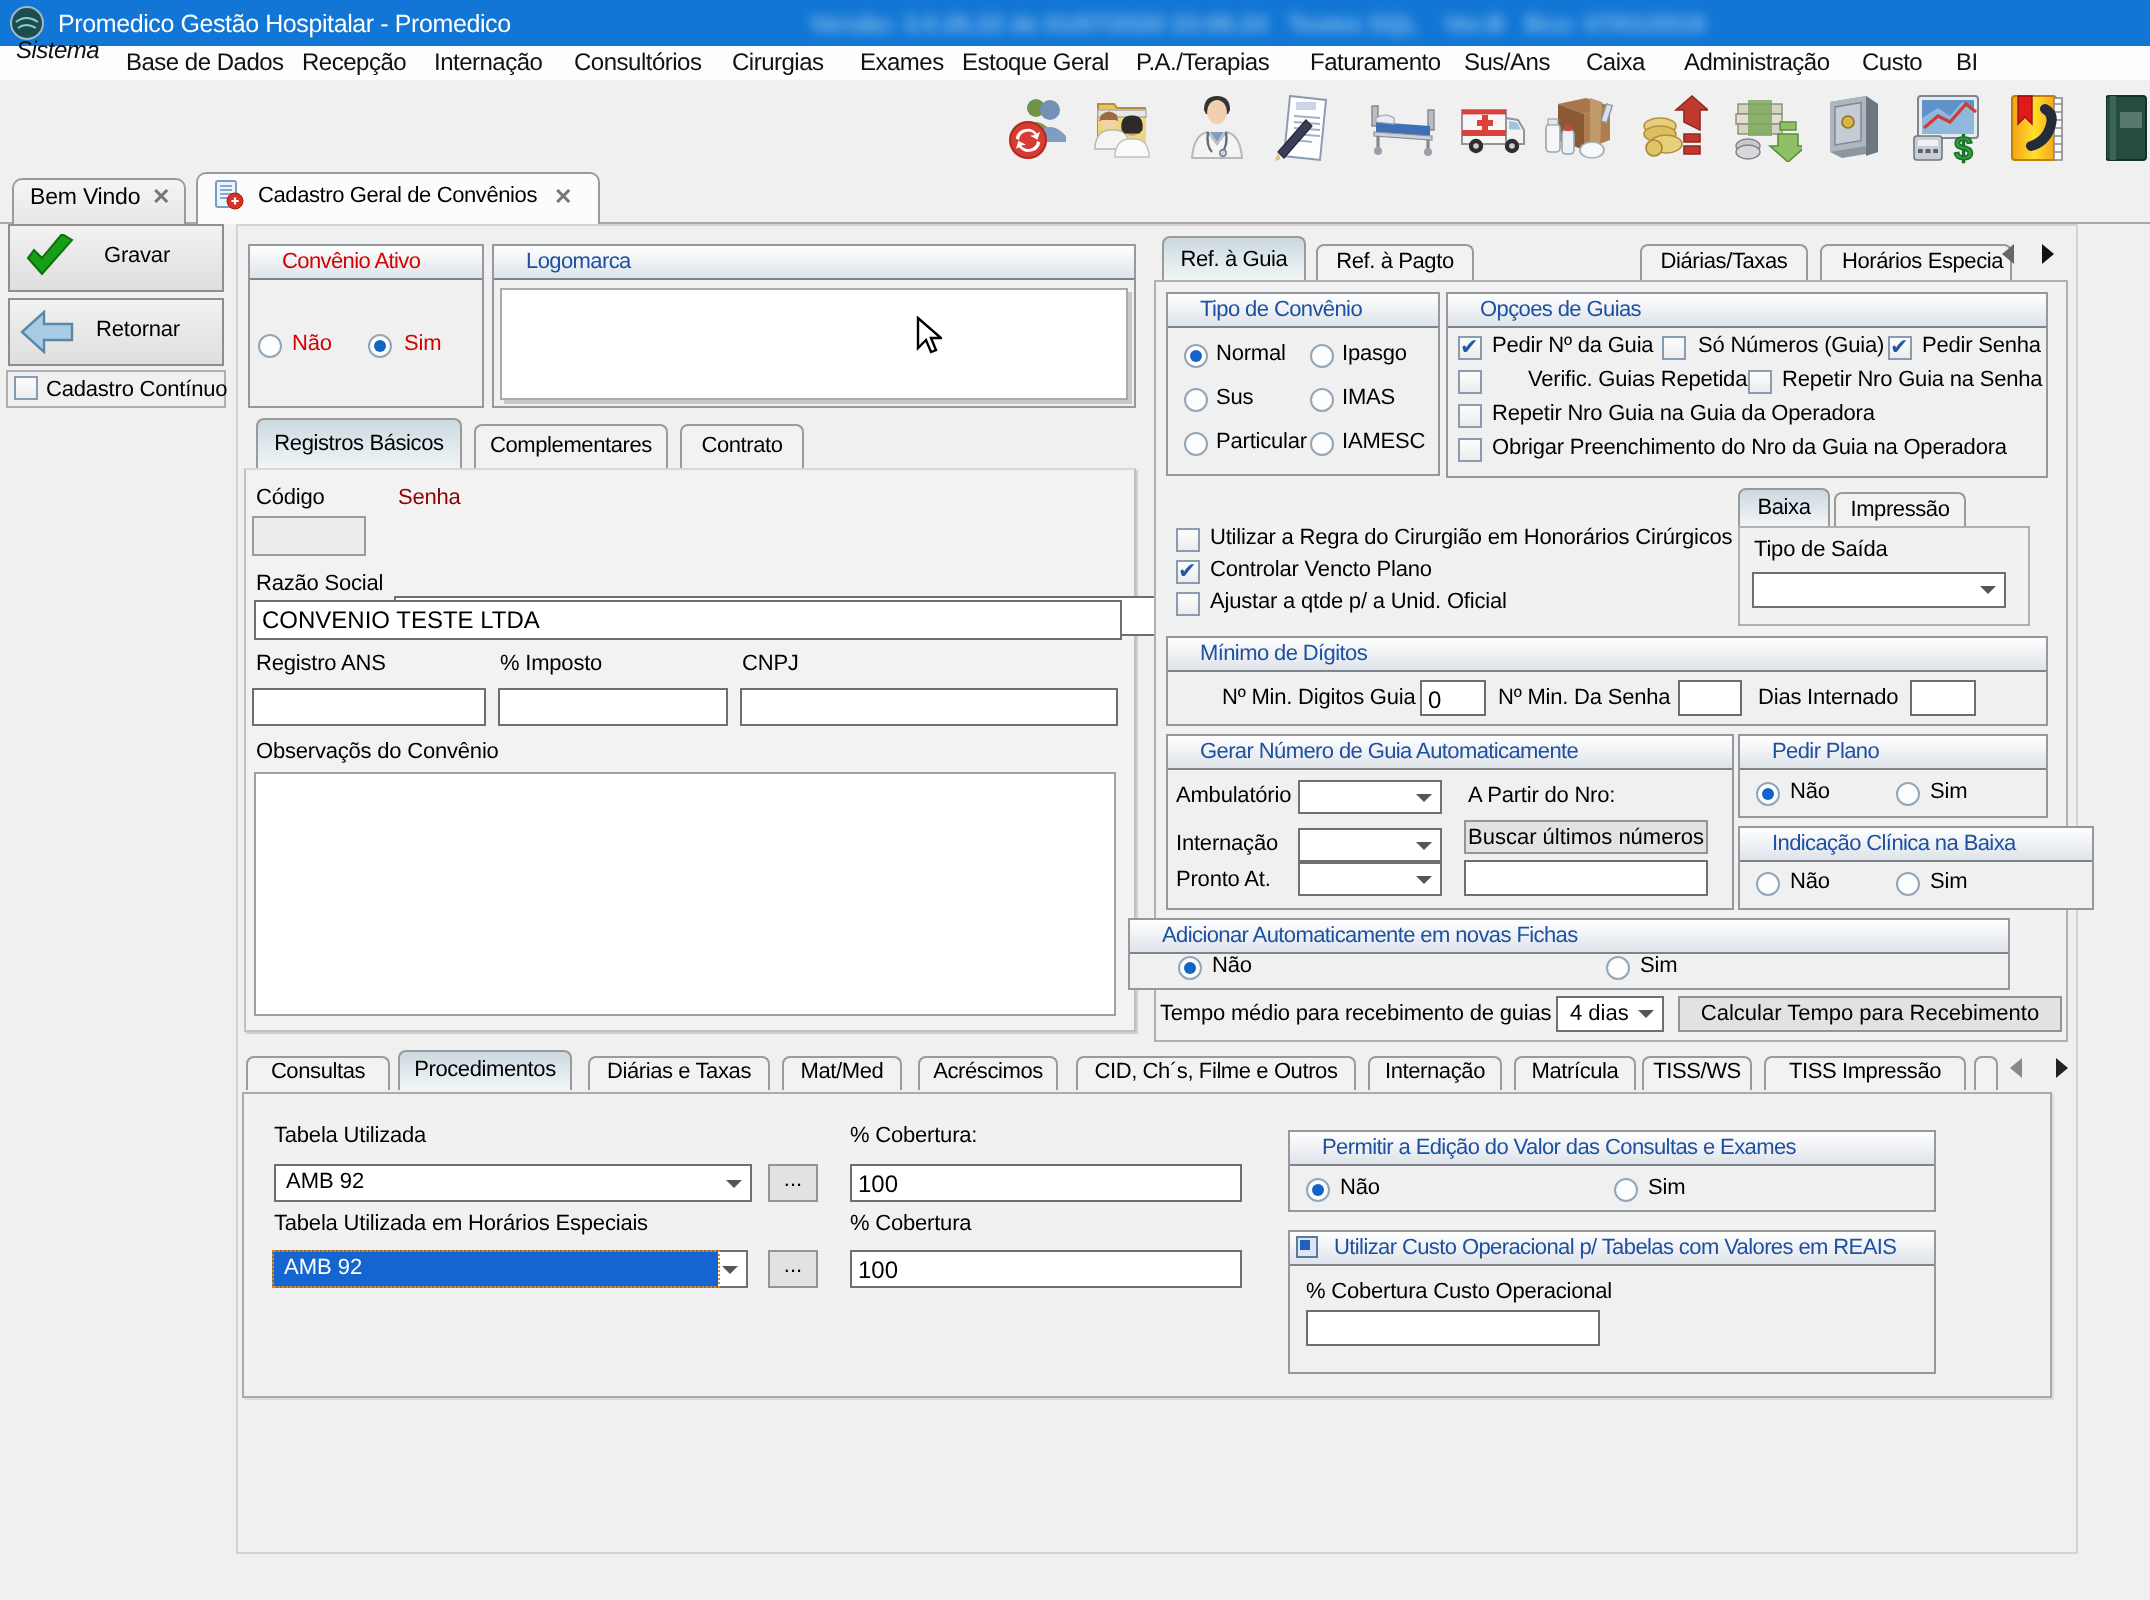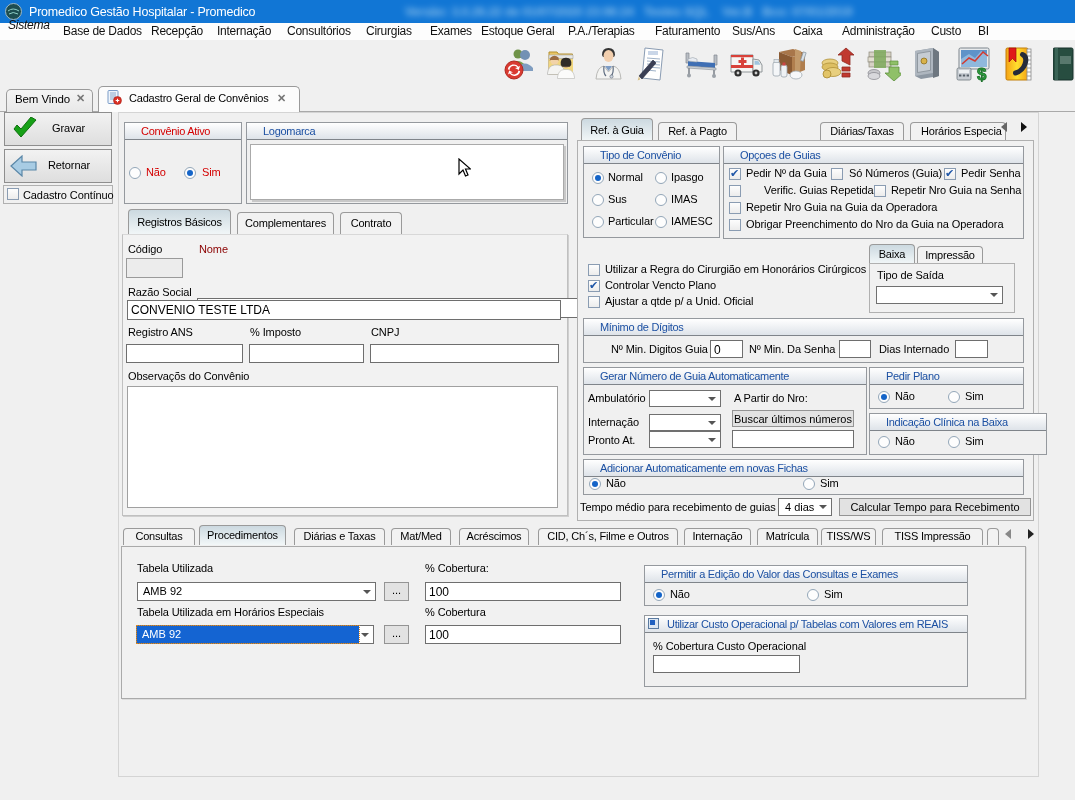--- a/index.html
+++ b/index.html
@@ -280,21 +280,21 @@
       <svg width="13" height="20" viewBox="0 0 13 20">
         <path d="M1 1 l0 15 4 -4 2.5 6 2.5 -1 -2.5 -6 5 0 z" fill="#fff" stroke="#000" stroke-width="1.2"></path>
       </svg>
     </div>
 
   <div class="tab2 active" style="left:128px;top:209px;width:101px;height:25px;line-height:25px;">Registros Básicos</div>
   <div class="tab2" style="left:237px;top:212px;width:95px;height:22px;line-height:21px;">Complementares</div>
   <div class="tab2" style="left:340px;top:212px;width:60px;height:22px;line-height:21px;">Contrato</div>
   <div class="abs" style="left:122px;top:234px;width:446px;height:282px;background:#f2f2f2;border:1px solid #c0c0c0;border-top:1px solid #d8d8d8;box-sizing:border-box;box-shadow:1px 1px 0 #cfcfcf;"></div>
   <div class="abs lbl" style="left:128px;top:243px;">Código</div>
-  <div class="abs lbl" style="left:199px;top:243px;color:#8b0000;">Nome</div>
+  <div class="abs lbl" style="left:199px;top:243px;color:#8b0000;">Senha</div>
   <div class="inp dis" style="left:126px;top:258px;width:57px;height:20px;"></div>
   <div class="inp" style="left:197px;top:258px;width:396px;height:20px;margin-top:40px;">CONVENIO TESTE</div>
   <div class="abs lbl" style="left:128px;top:286px;">Razão Social</div>
   <div class="inp" style="left:127px;top:300px;width:434px;height:20px;">CONVENIO TESTE LTDA</div>
   <div class="abs lbl" style="left:128px;top:326px;">Registro ANS</div>
   <div class="abs lbl" style="left:250px;top:326px;">% Imposto</div>
   <div class="abs lbl" style="left:371px;top:326px;">CNPJ</div>
   <div class="inp" style="left:126px;top:344px;width:117px;height:19px;"></div>
   <div class="inp" style="left:249px;top:344px;width:115px;height:19px;"></div>
   <div class="inp" style="left:370px;top:344px;width:189px;height:19px;"></div>
@@ -401,21 +401,21 @@
     <div class="abs lbl" style="left:965px;top:390px;">Sim</div>
 
   <div class="gb" style="left:869px;top:413px;width:153px;height:40px;padding-left:23px;">
       <div class="gbh">Indicação Clínica na Baixa</div>
     </div>
   <div class="rd" style="left:878px;top:436px;"></div>
     <div class="abs lbl" style="left:895px;top:435px;">Não</div>
   <div class="rd" style="left:948px;top:436px;"></div>
     <div class="abs lbl" style="left:965px;top:435px;">Sim</div>
 
-  <div class="gb" style="left:583px;top:459px;width:439px;height:34px;">
+  <div class="gb" style="left:564px;top:459px;width:439px;height:34px;">
       <div class="gbh">Adicionar Automaticamente em novas Fichas</div>
     </div>
   <div class="rd sel" style="left:589px;top:478px;"></div>
     <div class="abs lbl" style="left:606px;top:477px;">Não</div>
   <div class="rd" style="left:803px;top:478px;"></div>
     <div class="abs lbl" style="left:820px;top:477px;">Sim</div>
 
   <div class="abs lbl" style="left:580px;top:501px;">Tempo médio para recebimento de guias</div>
   <div class="combo" style="left:778px;top:498px;width:54px;height:18px;">
       <span style="position:absolute;left:6px;top:2px;">4 dias</span>

